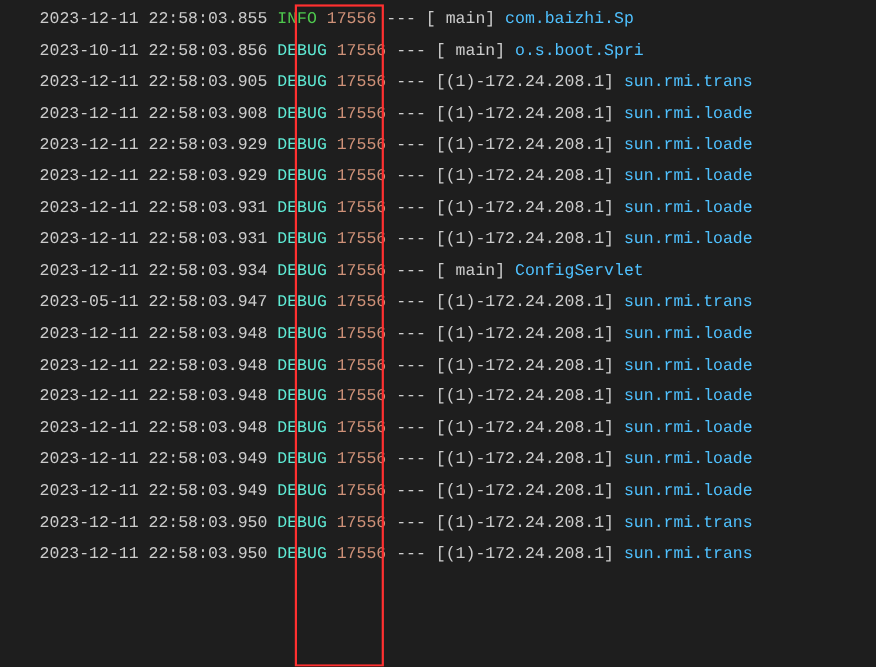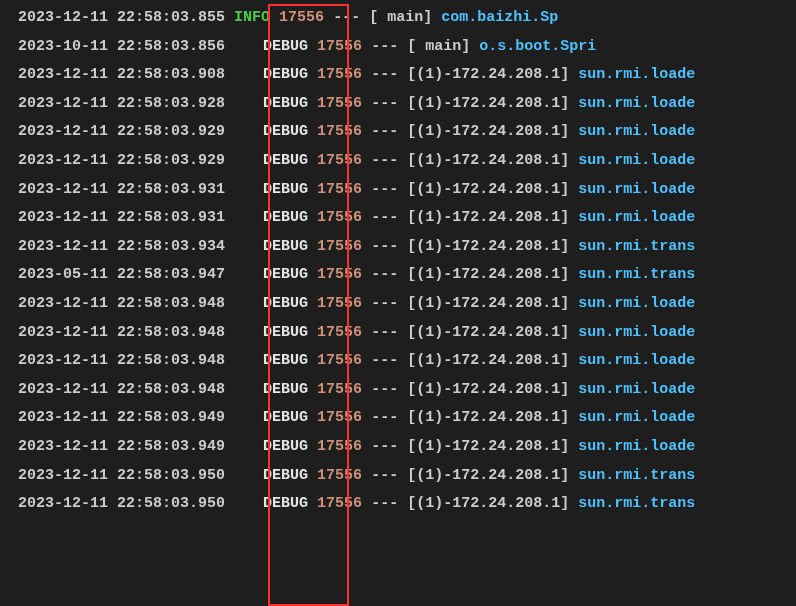--- a/index.html
+++ b/index.html
@@ -15,32 +15,30 @@
       width: 796px;
       height: 606px;
       overflow: hidden;
       position: relative;
       padding-top: 4px;
     }
     .log-line {
       white-space: nowrap;
       line-height: 28.6px;
       height: 28.6px;
-      padding-left: 18px;
-      font-weight: bold;
+      padding-left: 36px;
     }
     .timestamp {
       color: #cccccc;
     }
     .level-info {
       color: #4ec94e;
     }
     .level-debug {
-      color: #e5e5e5;
-      margin-left: 29px;
+      color: #5eead4;
     }
     .pid {
       color: #ce9178;
     }
     .sep {
       color: #cccccc;
     }
     .thread {
       color: #cccccc;
     }
@@ -56,27 +54,27 @@
       height: 602px;
       pointer-events: none;
     }
   </style>
 </head>
 <body>
 
 <div id="log-container">
     <div class="log-line"><span class="timestamp">2023-12-11 22:58:03.855</span> <span class="level-info"> INFO</span> <span class="pid">17556</span> <span class="sep">---</span> <span class="thread">[           main]</span> <span class="logger">com.baizhi.Sp</span></div>
     <div class="log-line"><span class="timestamp">2023-10-11 22:58:03.856</span> <span class="level-debug">DEBUG</span> <span class="pid">17556</span> <span class="sep">---</span> <span class="thread">[           main]</span> <span class="logger">o.s.boot.Spri</span></div>
+    <div class="log-line"><span class="timestamp">2023-12-11 22:58:03.905</span> <span class="level-debug">DEBUG</span> <span class="pid">17556</span> <span class="sep">---</span> <span class="thread">[(1)-172.24.208.1]</span> <span class="logger">sun.rmi.trans</span></div>
     <div class="log-line"><span class="timestamp">2023-12-11 22:58:03.908</span> <span class="level-debug">DEBUG</span> <span class="pid">17556</span> <span class="sep">---</span> <span class="thread">[(1)-172.24.208.1]</span> <span class="logger">sun.rmi.loade</span></div>
-    <div class="log-line"><span class="timestamp">2023-12-11 22:58:03.928</span> <span class="level-debug">DEBUG</span> <span class="pid">17556</span> <span class="sep">---</span> <span class="thread">[(1)-172.24.208.1]</span> <span class="logger">sun.rmi.loade</span></div>
     <div class="log-line"><span class="timestamp">2023-12-11 22:58:03.929</span> <span class="level-debug">DEBUG</span> <span class="pid">17556</span> <span class="sep">---</span> <span class="thread">[(1)-172.24.208.1]</span> <span class="logger">sun.rmi.loade</span></div>
     <div class="log-line"><span class="timestamp">2023-12-11 22:58:03.929</span> <span class="level-debug">DEBUG</span> <span class="pid">17556</span> <span class="sep">---</span> <span class="thread">[(1)-172.24.208.1]</span> <span class="logger">sun.rmi.loade</span></div>
     <div class="log-line"><span class="timestamp">2023-12-11 22:58:03.931</span> <span class="level-debug">DEBUG</span> <span class="pid">17556</span> <span class="sep">---</span> <span class="thread">[(1)-172.24.208.1]</span> <span class="logger">sun.rmi.loade</span></div>
     <div class="log-line"><span class="timestamp">2023-12-11 22:58:03.931</span> <span class="level-debug">DEBUG</span> <span class="pid">17556</span> <span class="sep">---</span> <span class="thread">[(1)-172.24.208.1]</span> <span class="logger">sun.rmi.loade</span></div>
-    <div class="log-line"><span class="timestamp">2023-12-11 22:58:03.934</span> <span class="level-debug">DEBUG</span> <span class="pid">17556</span> <span class="sep">---</span> <span class="thread">[(1)-172.24.208.1]</span> <span class="logger">sun.rmi.trans</span></div>
+    <div class="log-line"><span class="timestamp">2023-12-11 22:58:03.934</span> <span class="level-debug">DEBUG</span> <span class="pid">17556</span> <span class="sep">---</span> <span class="thread">[           main]</span> <span class="logger">ConfigServlet</span></div>
     <div class="log-line"><span class="timestamp">2023-05-11 22:58:03.947</span> <span class="level-debug">DEBUG</span> <span class="pid">17556</span> <span class="sep">---</span> <span class="thread">[(1)-172.24.208.1]</span> <span class="logger">sun.rmi.trans</span></div>
     <div class="log-line"><span class="timestamp">2023-12-11 22:58:03.948</span> <span class="level-debug">DEBUG</span> <span class="pid">17556</span> <span class="sep">---</span> <span class="thread">[(1)-172.24.208.1]</span> <span class="logger">sun.rmi.loade</span></div>
     <div class="log-line"><span class="timestamp">2023-12-11 22:58:03.948</span> <span class="level-debug">DEBUG</span> <span class="pid">17556</span> <span class="sep">---</span> <span class="thread">[(1)-172.24.208.1]</span> <span class="logger">sun.rmi.loade</span></div>
     <div class="log-line"><span class="timestamp">2023-12-11 22:58:03.948</span> <span class="level-debug">DEBUG</span> <span class="pid">17556</span> <span class="sep">---</span> <span class="thread">[(1)-172.24.208.1]</span> <span class="logger">sun.rmi.loade</span></div>
     <div class="log-line"><span class="timestamp">2023-12-11 22:58:03.948</span> <span class="level-debug">DEBUG</span> <span class="pid">17556</span> <span class="sep">---</span> <span class="thread">[(1)-172.24.208.1]</span> <span class="logger">sun.rmi.loade</span></div>
     <div class="log-line"><span class="timestamp">2023-12-11 22:58:03.949</span> <span class="level-debug">DEBUG</span> <span class="pid">17556</span> <span class="sep">---</span> <span class="thread">[(1)-172.24.208.1]</span> <span class="logger">sun.rmi.loade</span></div>
     <div class="log-line"><span class="timestamp">2023-12-11 22:58:03.949</span> <span class="level-debug">DEBUG</span> <span class="pid">17556</span> <span class="sep">---</span> <span class="thread">[(1)-172.24.208.1]</span> <span class="logger">sun.rmi.loade</span></div>
     <div class="log-line"><span class="timestamp">2023-12-11 22:58:03.950</span> <span class="level-debug">DEBUG</span> <span class="pid">17556</span> <span class="sep">---</span> <span class="thread">[(1)-172.24.208.1]</span> <span class="logger">sun.rmi.trans</span></div>
     <div class="log-line"><span class="timestamp">2023-12-11 22:58:03.950</span> <span class="level-debug">DEBUG</span> <span class="pid">17556</span> <span class="sep">---</span> <span class="thread">[(1)-172.24.208.1]</span> <span class="logger">sun.rmi.trans</span></div>
   </div>

